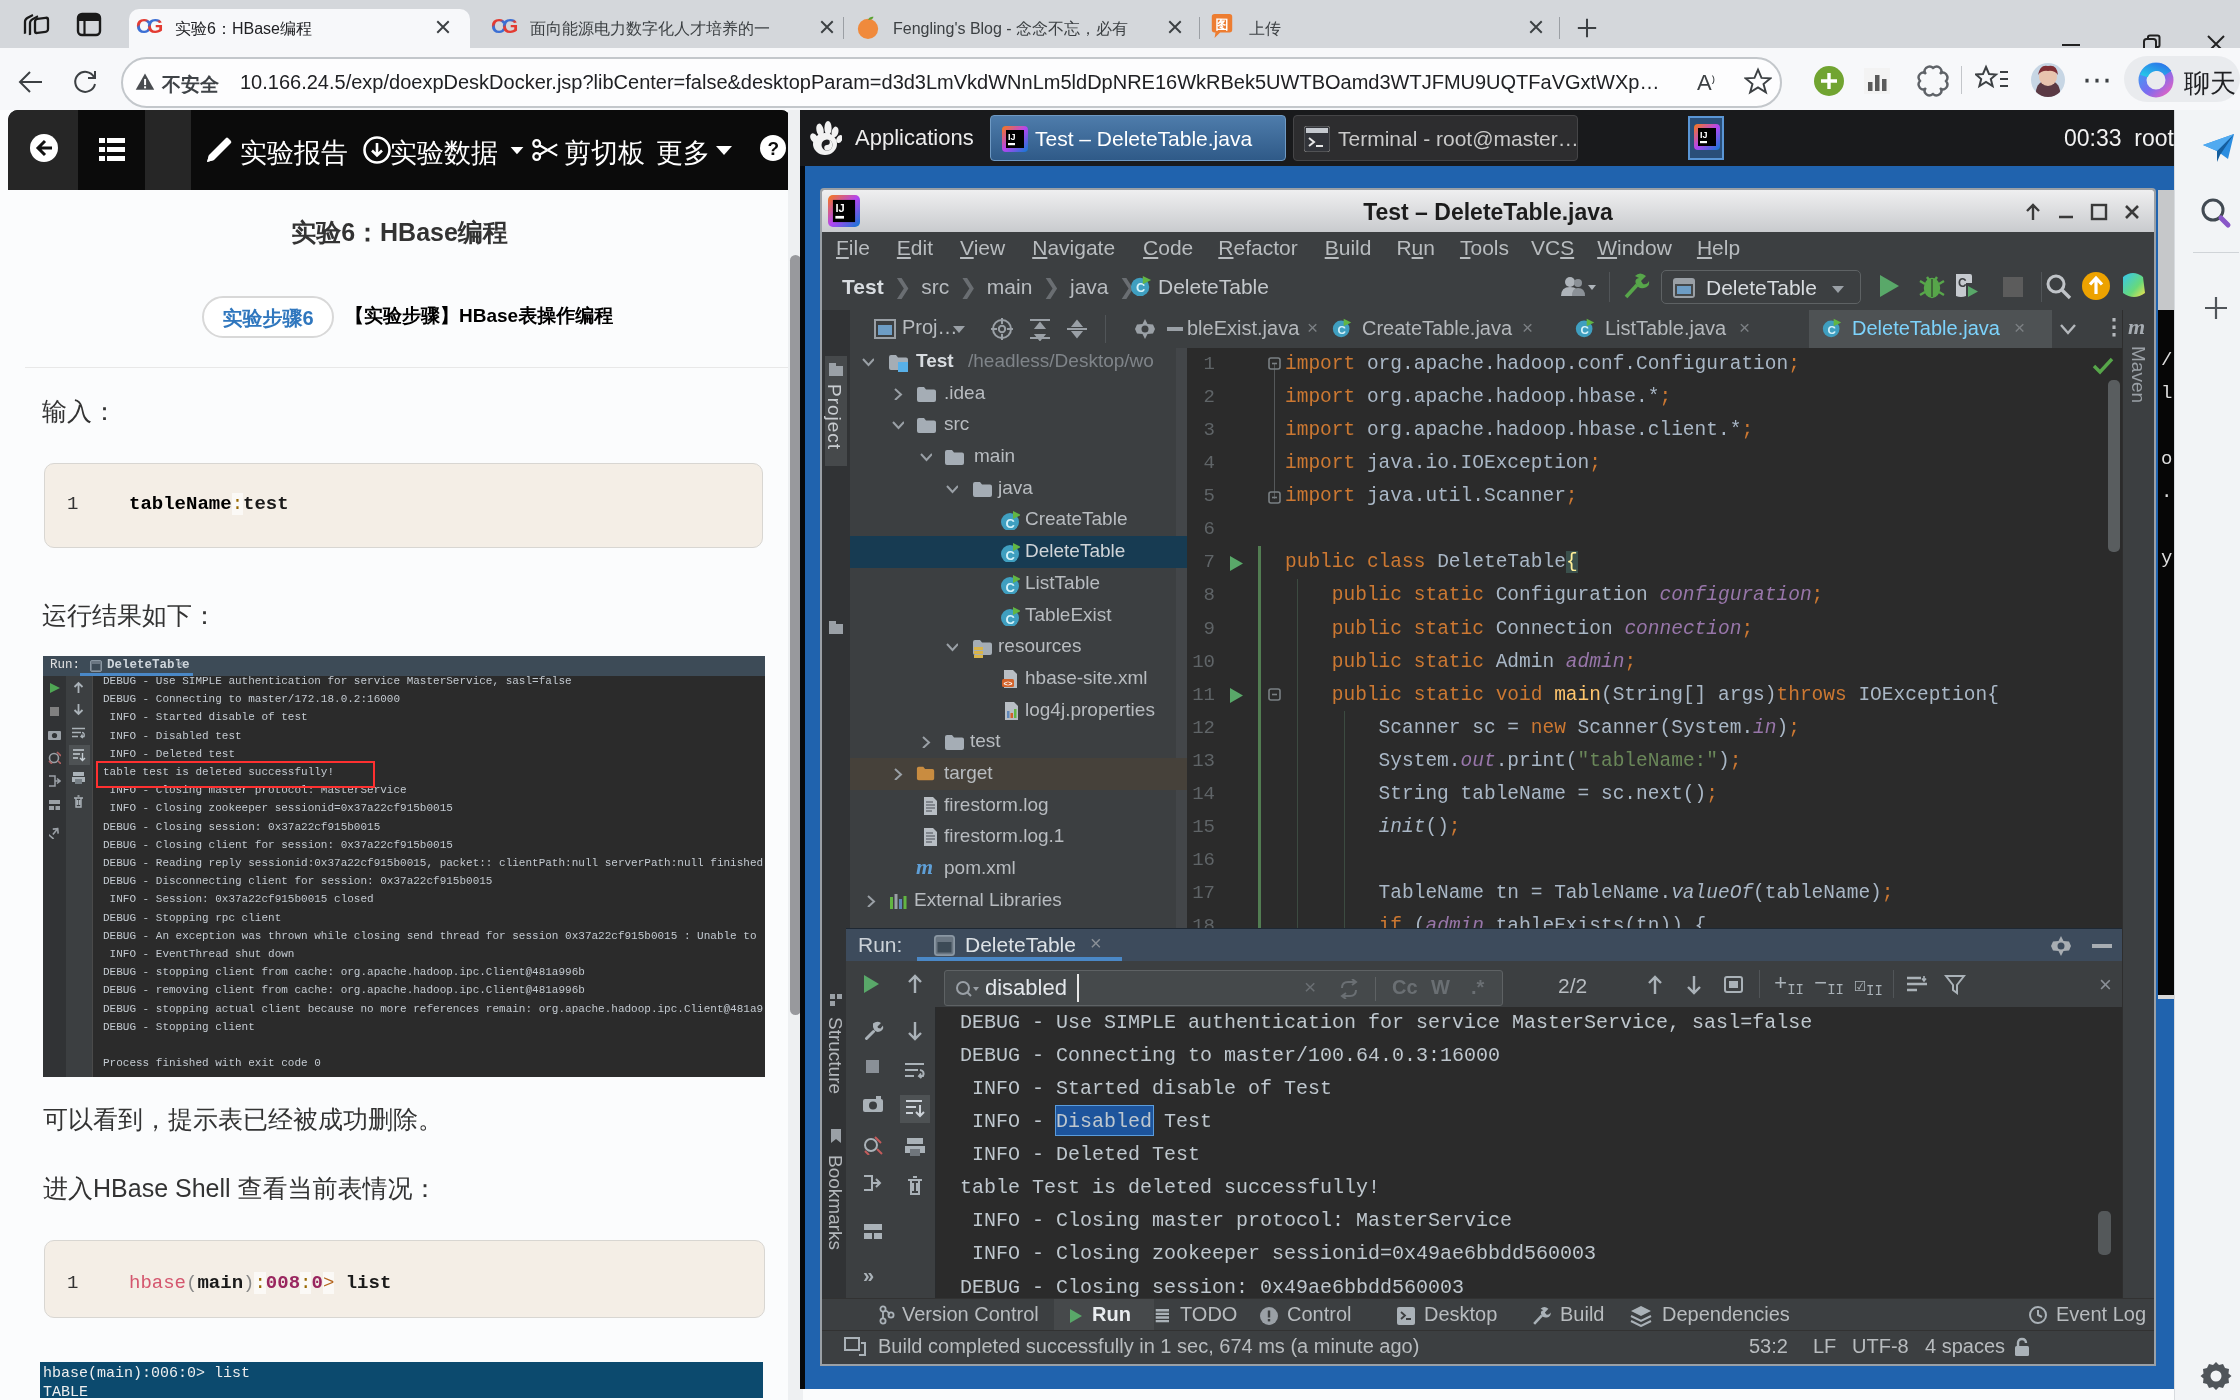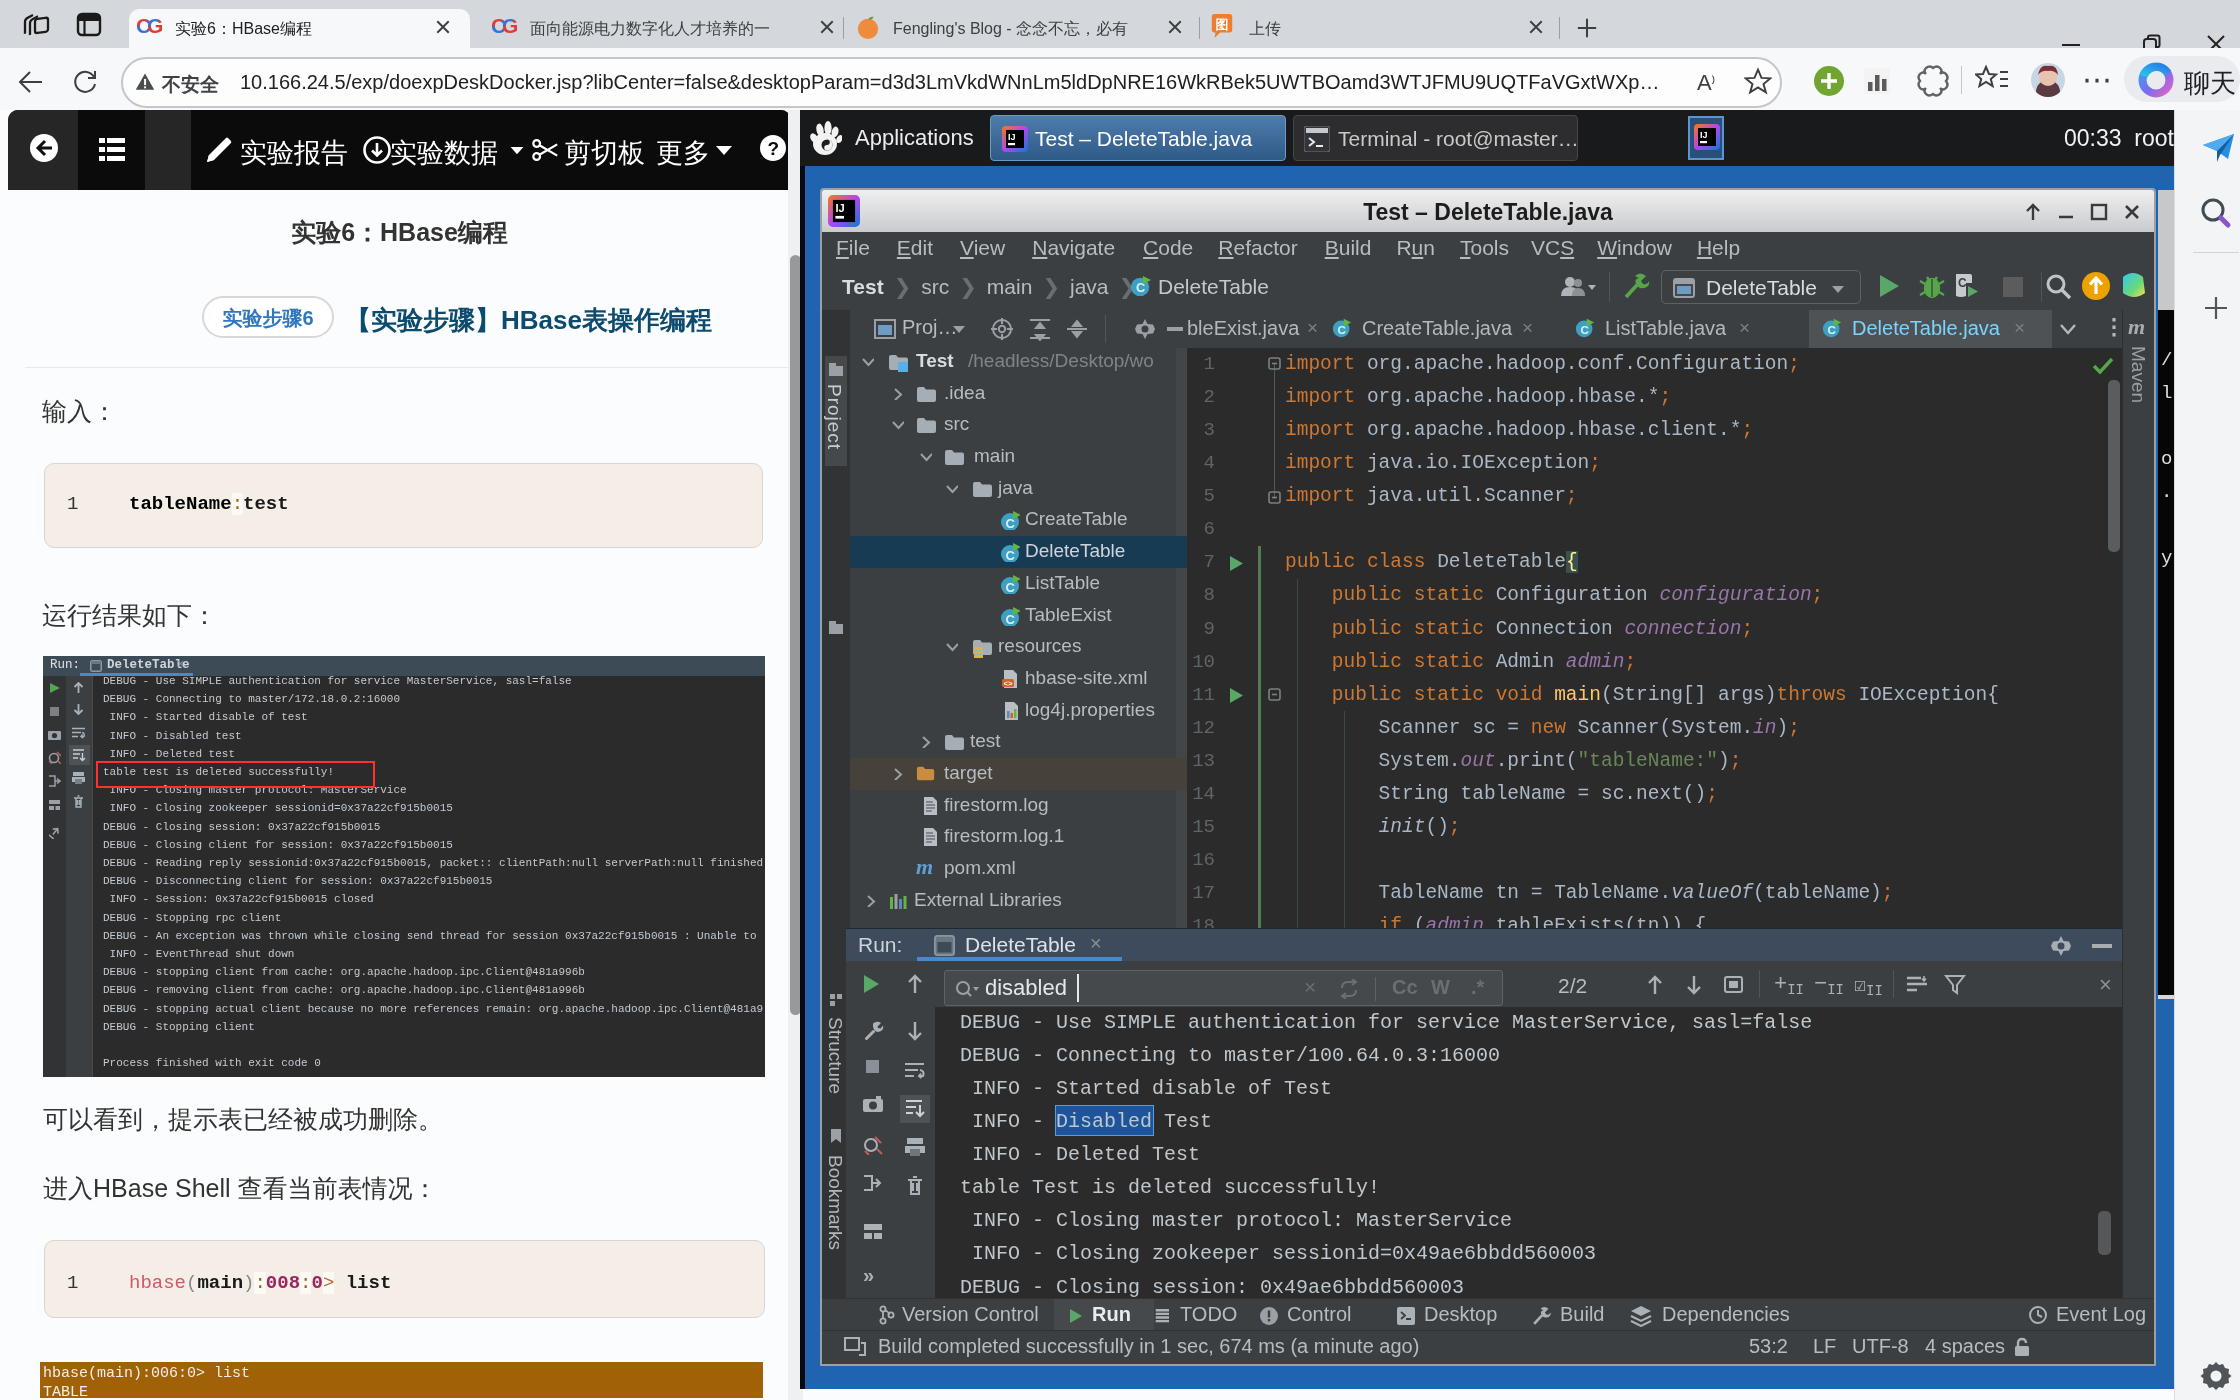--- a/index.html
+++ b/index.html
@@ -23,21 +23,21 @@
   .seg { position:absolute; top:0; height:80px; }
   .menuitem { color:#fff; font-size:27px; font-weight:normal; white-space:nowrap; }
   .codeblock { background:#f4eee6; border:1px solid #d8d6d2; border-radius:10px; font-family:"Liberation Mono",monospace; font-size:19px; }
 
   
   #shot { left:43px; top:546px; width:722px; height:421px; background:#2b2b2b; overflow:hidden; font-family:"Liberation Mono",monospace; }
   #shot .hdr { position:absolute; left:0; top:0; width:722px; height:20px; background:#3d4b57; }
   #shot .logs { position:absolute; left:60px; top:16px; font-size:11px; line-height:18.2px; color:#c3cad1; white-space:pre; }
 
   
-  #term { line-height:19px; left:40px; top:1252px; padding:2px 0 0 3px; width:723px; height:36px; background:#a16207; color:#eee; font-family:"Liberation Mono",monospace; font-size:15px; overflow:hidden; }
+  #term { line-height:19px; left:40px; top:1252px; padding:2px 0 0 3px; width:723px; height:36px; background:#0c4a6e; color:#eee; font-family:"Liberation Mono",monospace; font-size:15px; overflow:hidden; }
 
   
   #pagesb { left:788px; top:110px; width:15px; height:1290px; background:#eef0f2; }
   #pagesb .thumb { position:absolute; left:2px; top:145px; width:11px; height:760px; background:#98999d; border-radius:6px; }
 
   
   #desk { left:800px; top:110px; width:1374px; height:1279px; background:#2063ae; overflow:hidden; }
   #deskbar { position:absolute; left:0; top:0; width:1374px; height:56px; background:#191a1c; }
   .winbtn { position:absolute; top:5px; height:46px; border-radius:4px; color:#fff; font-size:21px; }
 
@@ -282,21 +282,21 @@
 
     <svg class="abs" style="left:751px;top:24px" width="28" height="28" viewBox="0 0 28 28">
         <circle cx="14" cy="14" r="13" fill="#fff"></circle>
         <text x="8.5" y="20.5" font-size="19" font-weight="bold" fill="#0b0b0b" font-family="Liberation Sans">?</text>
       </svg>
   </div>
 
   <div class="abs" style="left:8px;top:106px;width:783px;text-align:center;font-size:25px;font-weight:bold;color:#333">实验6：HBase编程</div>
 
   <div class="abs" style="left:202px;top:186px;width:132px;height:42px;border:2px solid #d8d8d8;border-radius:22px;background:#fff;text-align:center;line-height:40px;font-size:20px;font-weight:bold;color:#3077be">实验步骤6</div>
-  <div class="abs" style="left:345px;top:193px;font-size:26px;font-weight:bold;color:#0c4a6e">【实验步骤】HBase表操作编程</div>
+  <div class="abs" style="left:345px;top:193px;font-size:19px;font-weight:bold;color:#000000">【实验步骤】HBase表操作编程</div>
 
   <div class="abs" style="left:25px;top:257px;width:766px;height:1px;background:#e8e8e8"></div>
 
   <div class="abs" style="left:42px;top:285px;font-size:25px;color:#333">输入：</div>
 
   <div class="abs codeblock" style="left:44px;top:353px;width:719px;height:85px">
     <div class="abs" style="left:22px;top:29px;color:#333">1</div>
     <div class="abs" style="left:84px;top:29px"><span style="color:#000000;font-weight:bold">tableName</span><span style="background:#fbf9f6;color:#986801">:</span><span style="color:#1a1a1a;font-weight:bold">test</span></div>
   </div>
 

